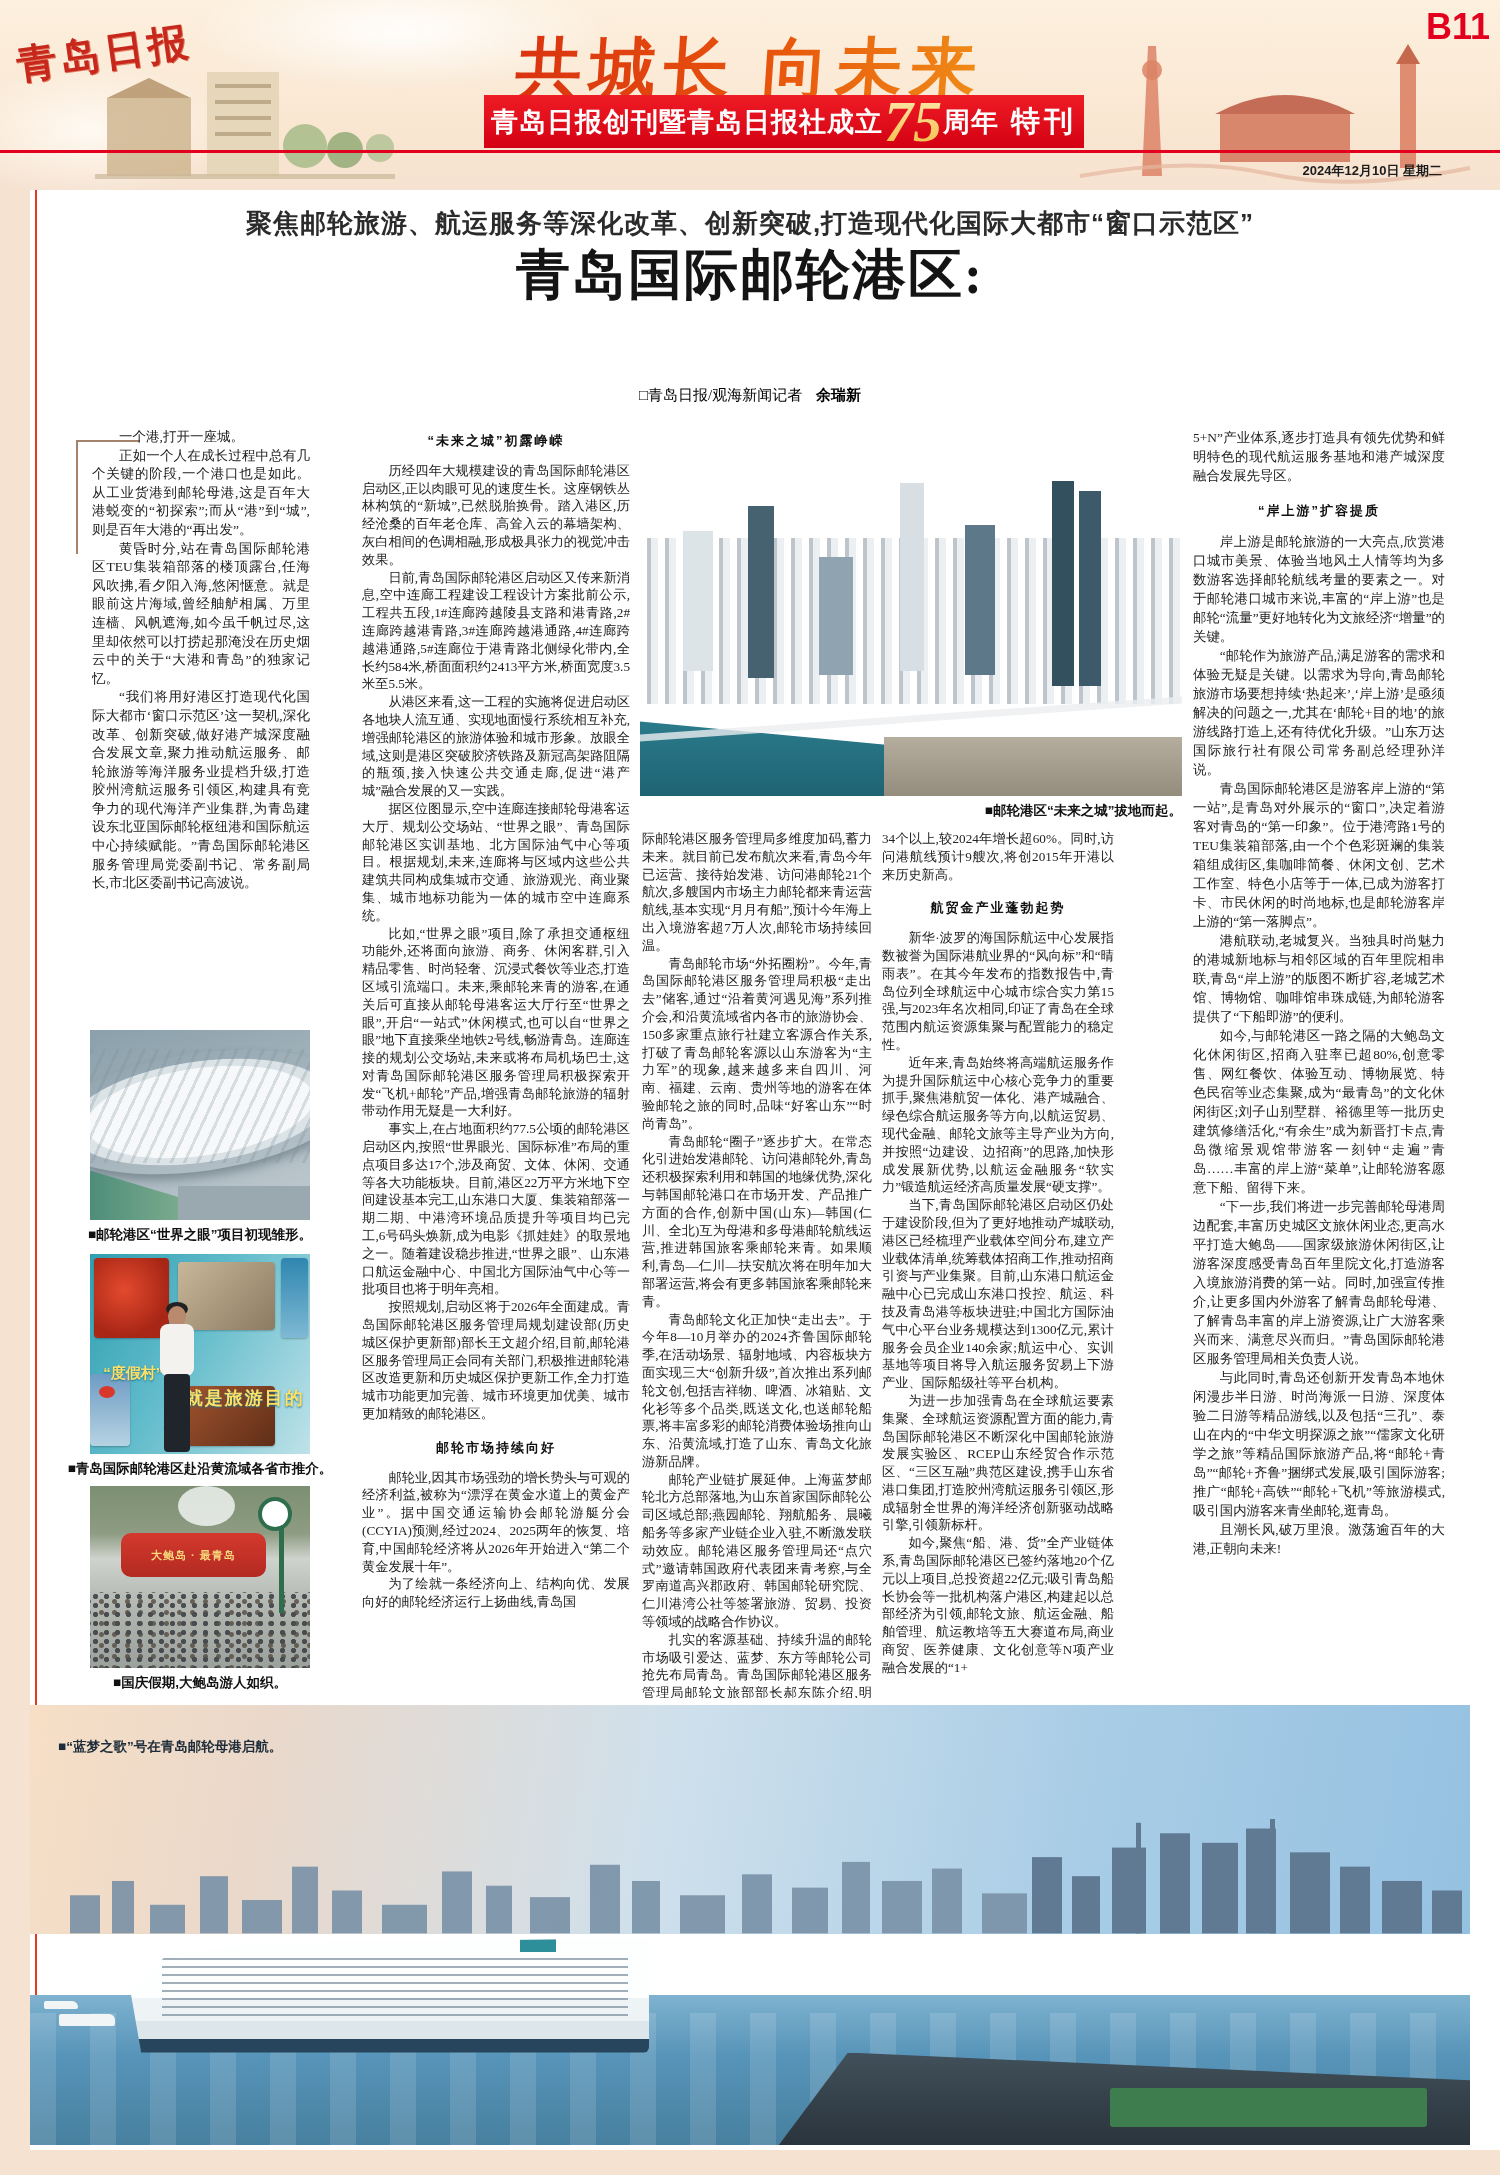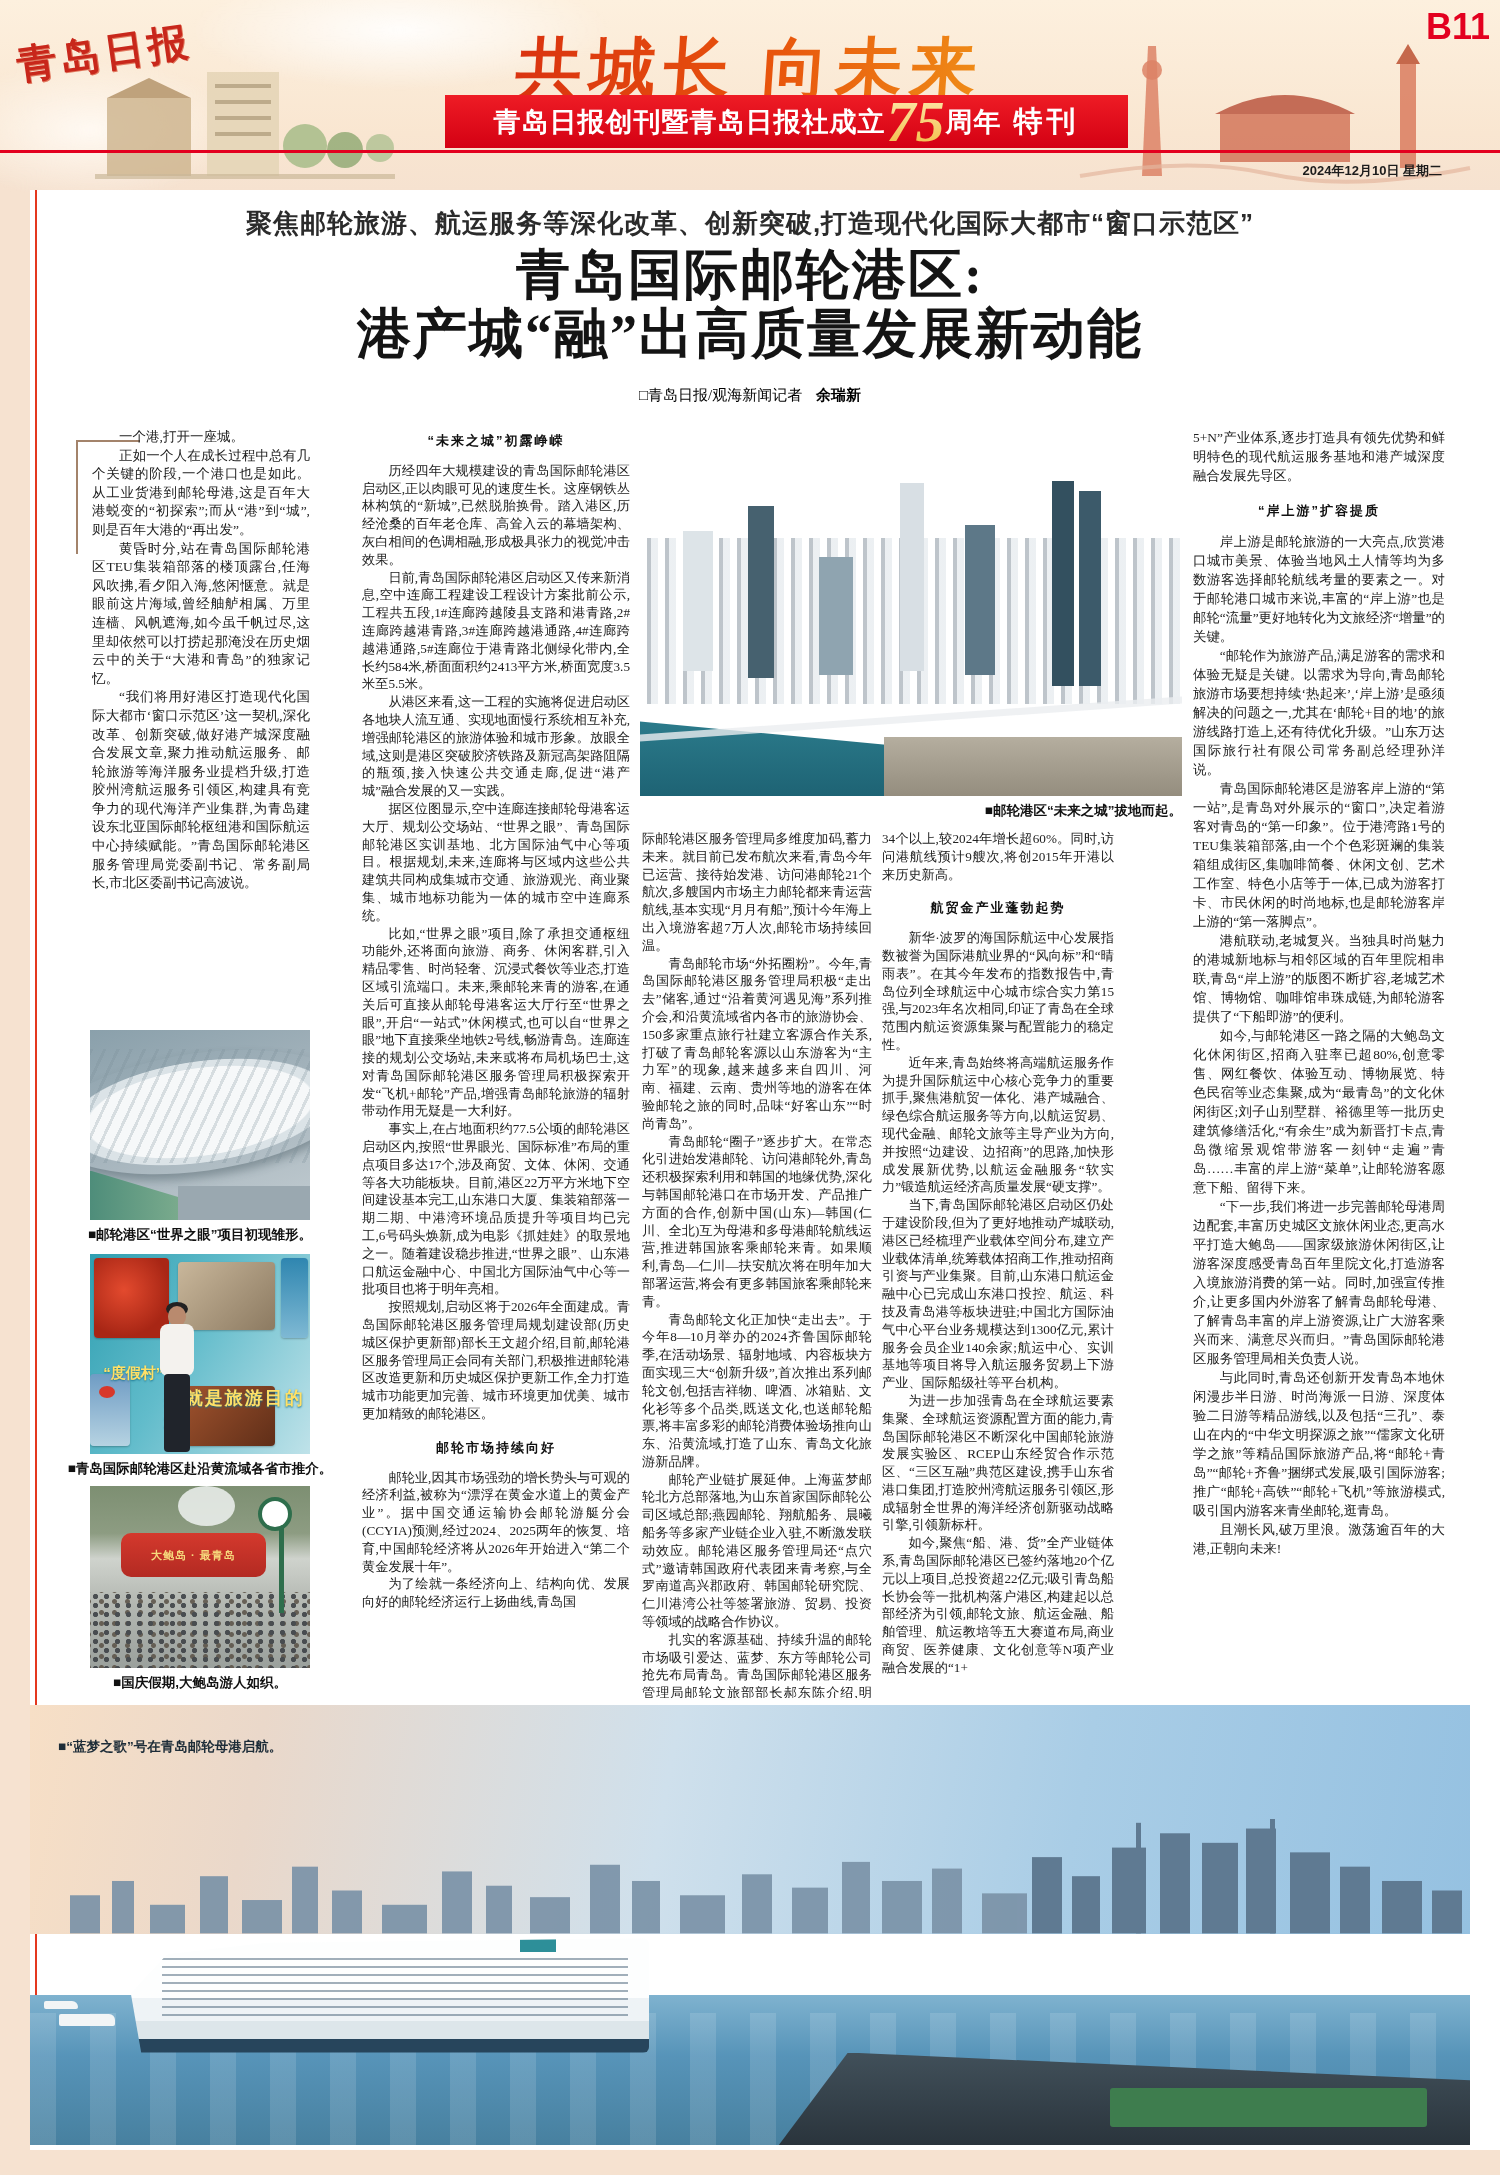--- a/index.html
+++ b/index.html
@@ -13,21 +13,21 @@
   .c2{left:-60px;top:60px;width:300px;height:140px;background:radial-gradient(closest-side,rgba(255,250,244,.95),rgba(255,255,255,0));}
   .masthead{position:absolute;left:16px;top:26px;font-size:40px;font-weight:bold;color:#c8271b;
             transform:rotate(-8deg);letter-spacing:4px;text-shadow:1px 1px 0 #e0795f;}
   .page-number{position:absolute;right:10px;top:6px;font-size:36px;font-weight:bold;color:#e3001f;
                font-family:"Liberation Sans","DejaVu Sans",sans-serif;}
   .special-title{position:absolute;left:50%;top:24px;transform:translateX(-50%) skewX(-4deg);
                  font-size:66px;font-weight:900;letter-spacing:8px;white-space:nowrap;
                  background:linear-gradient(90deg,#da3310,#e8550c 55%,#ef8c17);
                  -webkit-background-clip:text;background-clip:text;color:transparent;}
   .header-rule{position:absolute;left:0;top:150px;width:1500px;height:3px;background:#e3001f;}
-  .banner{position:absolute;left:445px;top:95px;width:683px;height:53px;z-index:3;
+  .banner{position:absolute;left:484px;top:95px;width:600px;height:53px;z-index:3;
           background:linear-gradient(180deg,#ee1c25,#d40013);color:#fff;
           display:flex;align-items:center;justify-content:center;font-weight:bold;}
   .banner .txt{font-size:27px;letter-spacing:1px;}
   .banner .num{font-size:58px;line-height:1;font-style:italic;font-weight:900;margin:0 1px;
                background:linear-gradient(180deg,#fdeab0,#f2bb42);
                -webkit-background-clip:text;background-clip:text;color:transparent;}
   .banner .tag{font-size:29px;margin-left:12px;letter-spacing:4px;}
   .date-line{position:absolute;right:58px;top:162px;font-size:13px;font-weight:bold;color:#1c1c1c;z-index:4;
              font-family:"Liberation Sans","DejaVu Sans",sans-serif;}
   .illus{position:absolute;opacity:.9;}
@@ -180,21 +180,20 @@
     </div>
     <div class="date-line">2024年12月10日 星期二</div>
   </div>
 
   <div class="sheet">
     <div class="red-edge"></div>
 
     <div class="kicker">聚焦邮轮旅游、航运服务等深化改革、创新突破,打造现代化国际大都市“窗口示范区”</div>
     <div class="headline">
       <div>青岛国际邮轮港区:</div>
-      <div>港产城“融”出高质量发展新动能</div>
     </div>
     <div class="byline">
       <span>□青岛日报/观海新闻记者</span>
       <b>余瑞新</b>
     </div>
 
     <div class="lead-mark"></div>
 
     <div class="col" id="col1">
       <p>一个港,打开一座城。</p>

